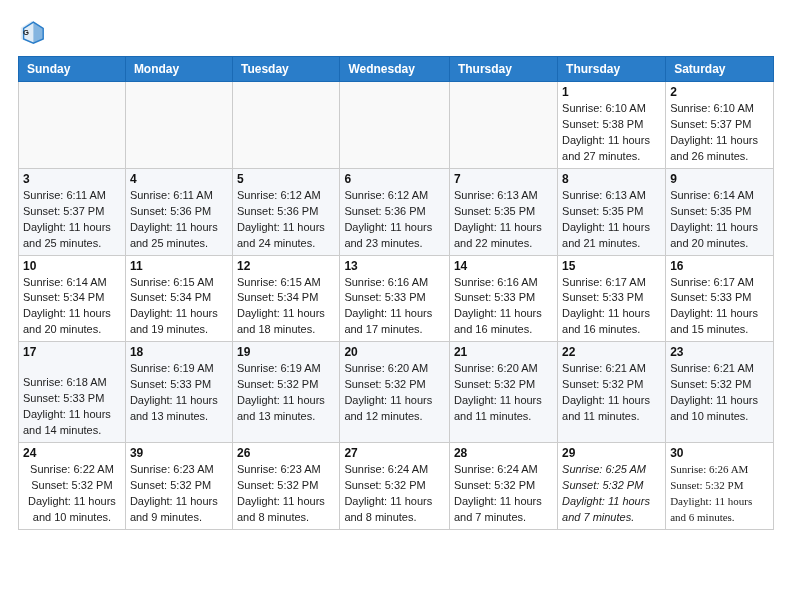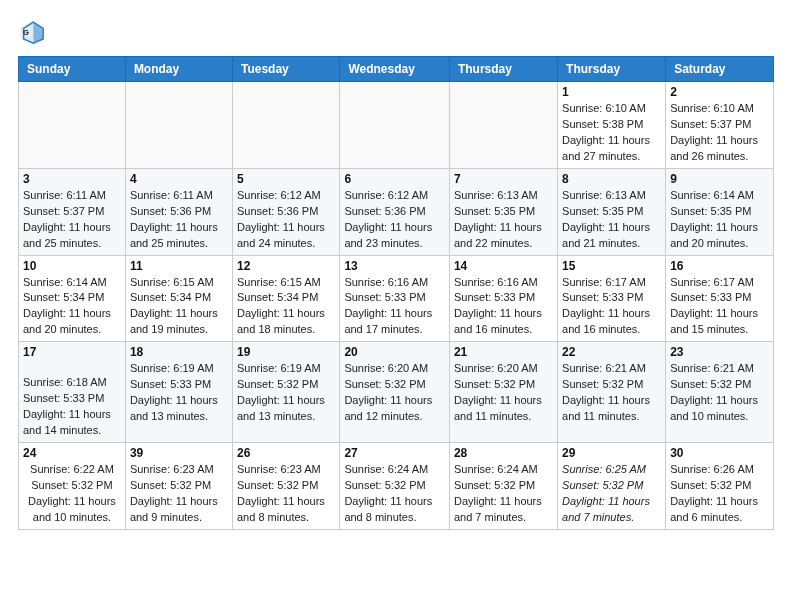--- a/index.html
+++ b/index.html
@@ -313,20 +313,20 @@
 Daylight: 11 hours and 7 minutes.</div>
           </td>
           <td>
             <span class="day-num">29</span>
             <div class="day-info" style="white-space: pre-line; font-style: italic;">Sunrise: 6:25 AM
 Sunset: 5:32 PM
 Daylight: 11 hours and 7 minutes.</div>
           </td>
           <td>
             <span class="day-num">30</span>
-            <div class="day-info" style="white-space: pre-line;">Sunrise: 6:26 AM
+            <div class="day-info" style="white-space: pre-line; font-family: Liberation Serif, serif;">Sunrise: 6:26 AM
 Sunset: 5:32 PM
 Daylight: 11 hours and 6 minutes.</div>
           </td>
         </tr>
       </tbody>
   </table>
 </div>
 
 </body></html>

